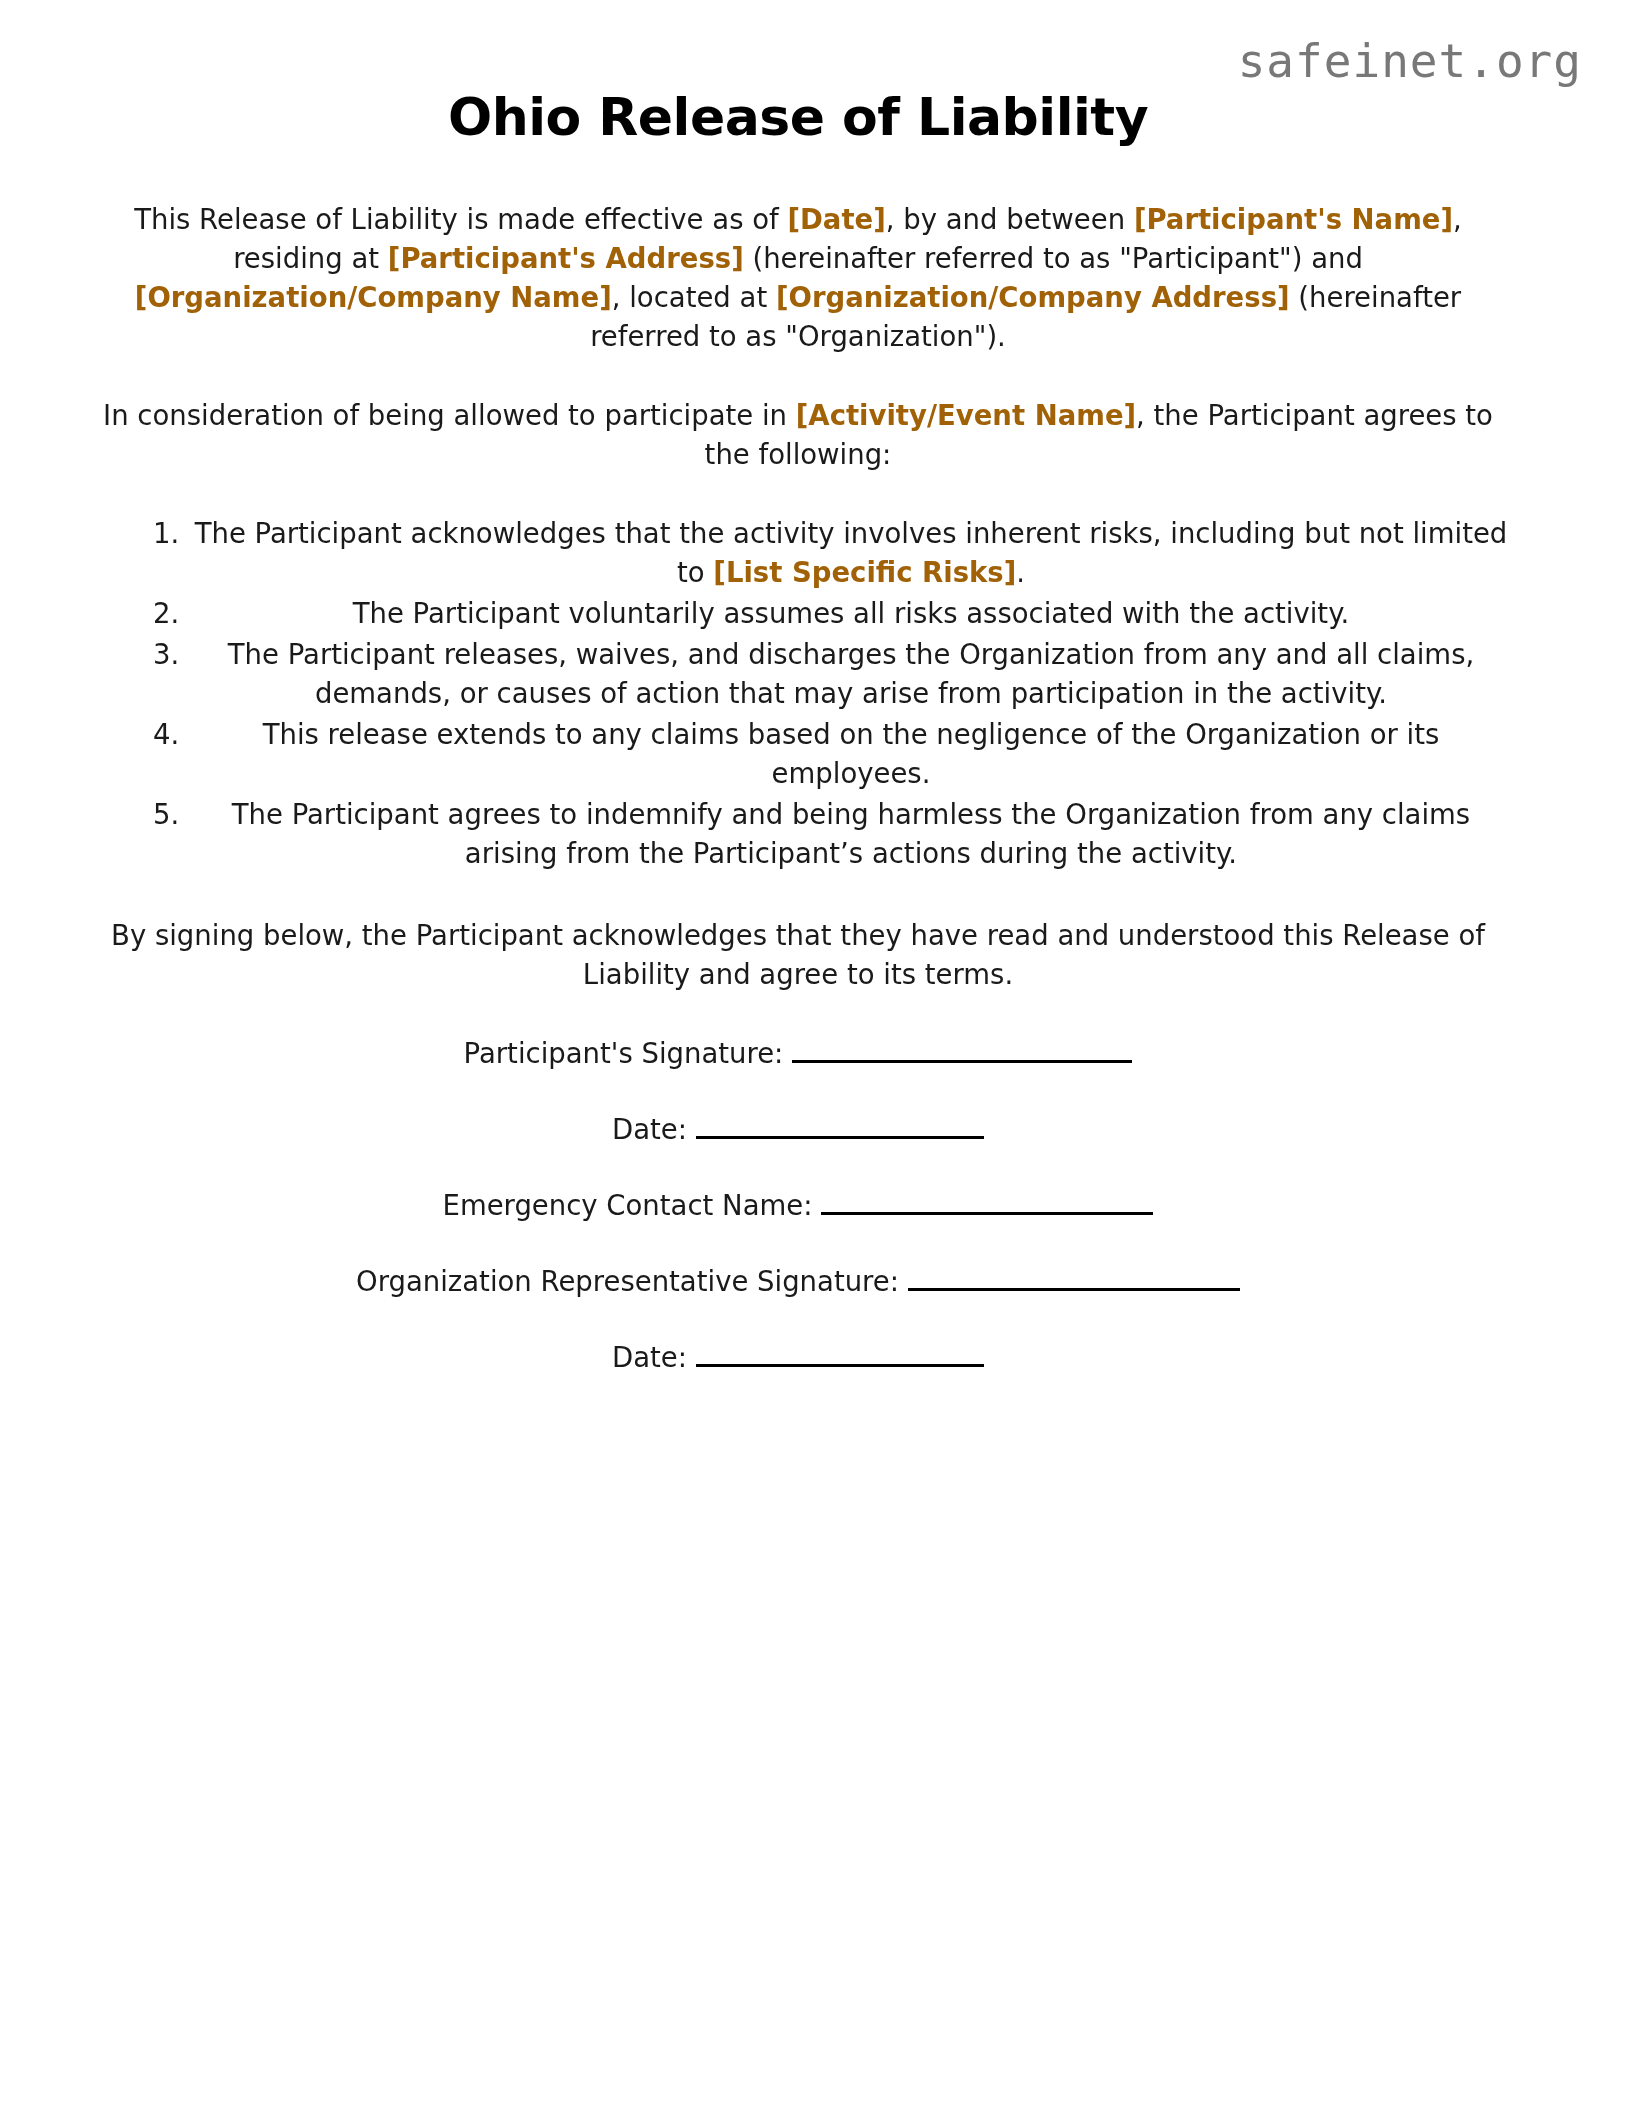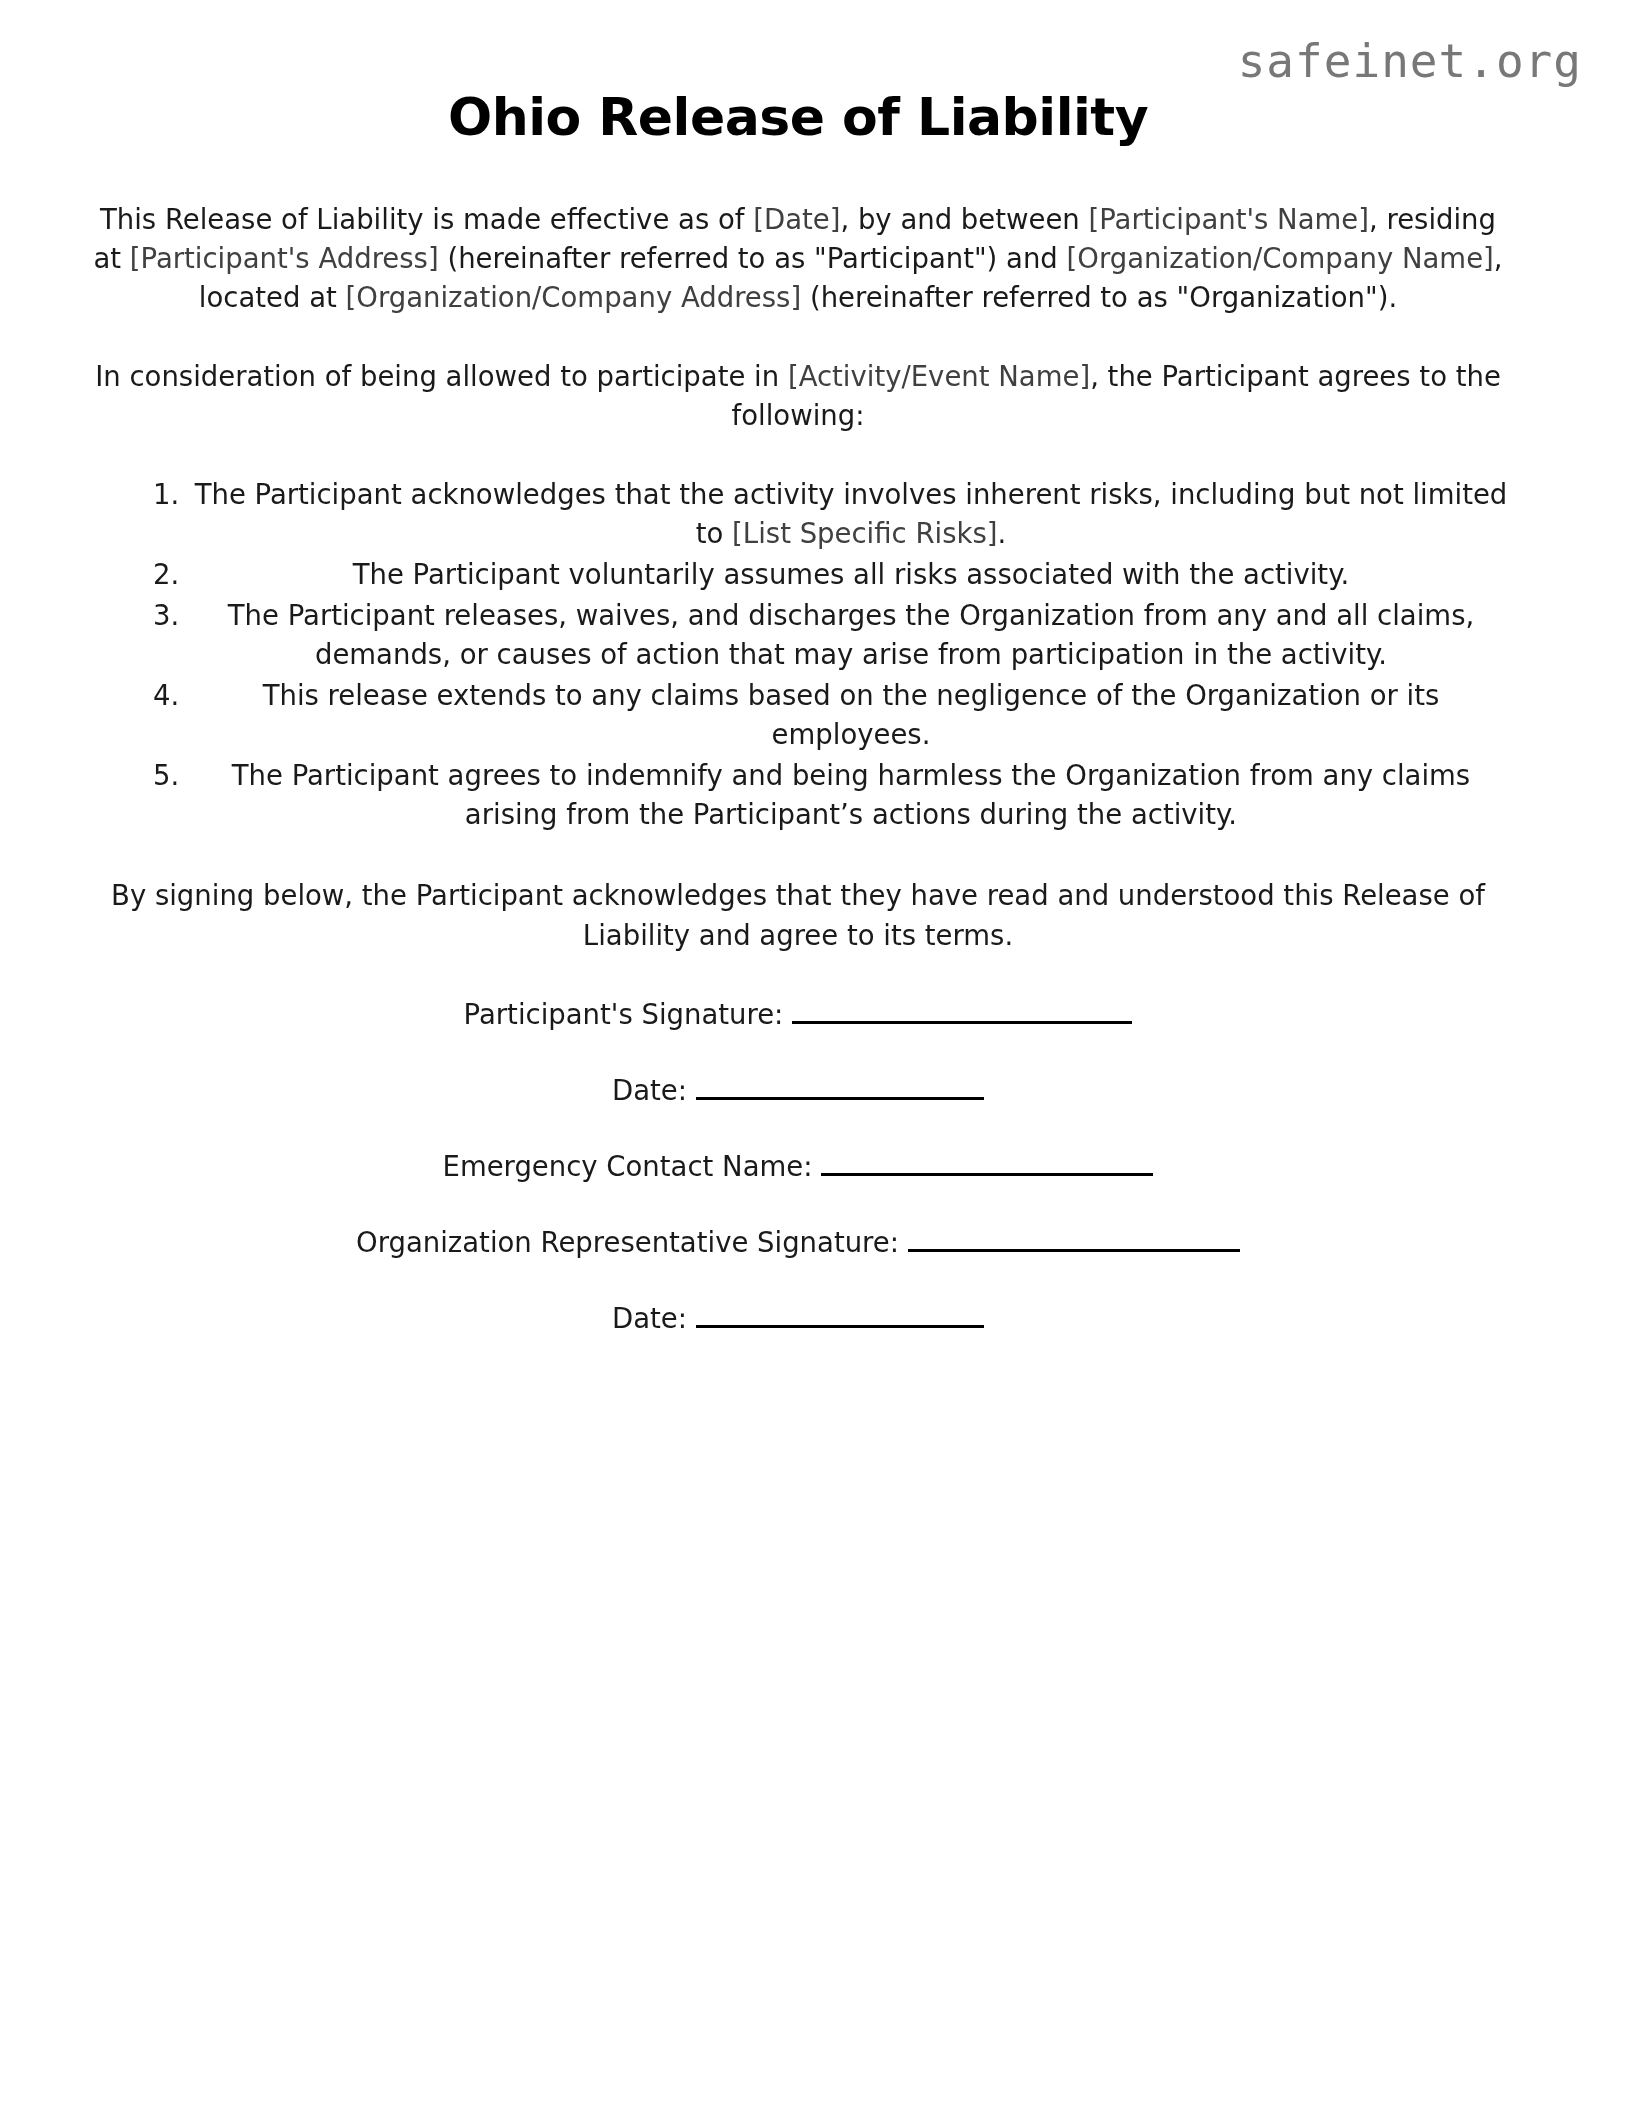--- a/index.html
+++ b/index.html
@@ -48,22 +48,22 @@
     letter-spacing: -0.5px;
     color: #000000;
   }
   p.para {
     font-size: 27.5px;
     line-height: 1.42;
     margin: 0 0 40px 0;
     color: #1a1a1a;
   }
   p.para b, li b {
-    font-weight: normal;
-    color: #404040;
+    font-weight: bold;
+    color: #a16207;
   }
   ol.terms {
     margin: 0 0 42px 0;
     padding-left: 84px;
     font-size: 27.5px;
     line-height: 1.42;
     color: #1a1a1a;
   }
   ol.terms li {
     margin: 0 0 2px 16px;

